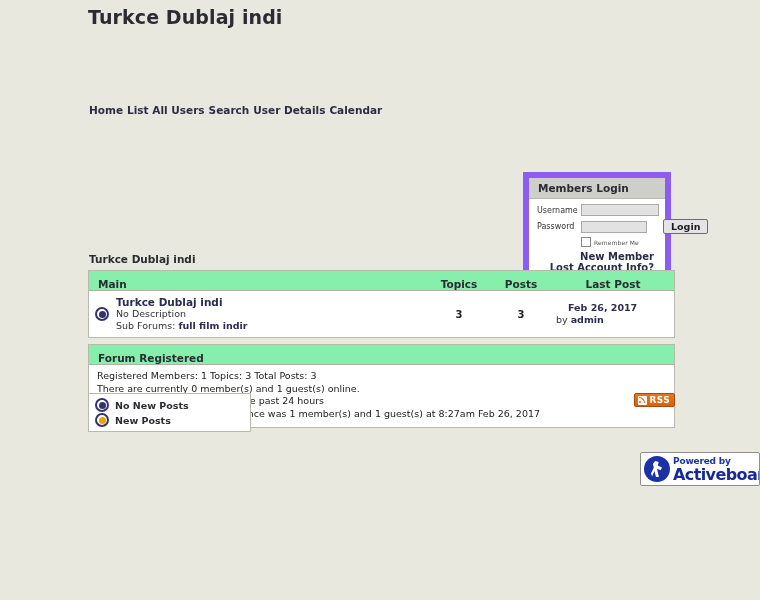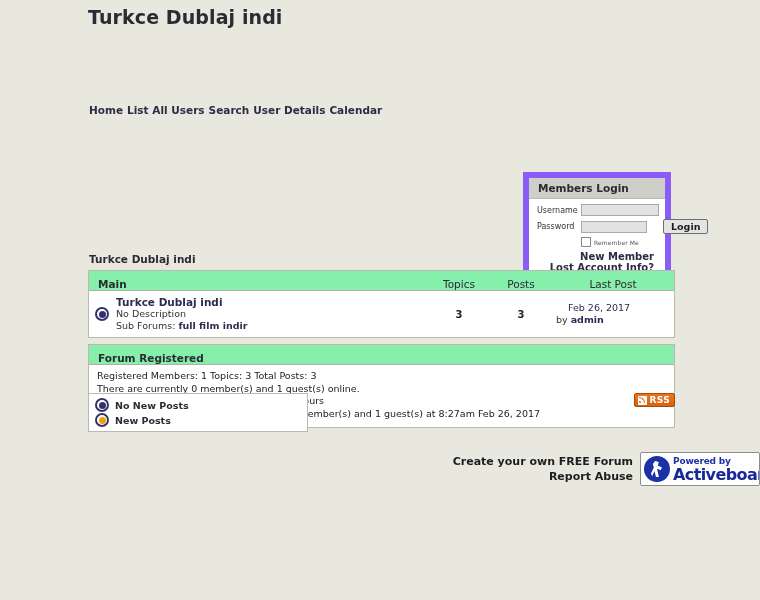--- a/index.html
+++ b/index.html
@@ -164,21 +164,21 @@
   }
   .panel-head .h-main {
     flex: 1 1 auto;
     font-size: 10.5px;
     font-weight: bold;
     color: #2b2b33;
     padding-left: 9px;
   }
   .panel-head .h-col {
     font-size: 10.5px;
-    font-weight: normal;
+    font-weight: bold;
     color: #2b2b33;
     text-align: center;
   }
   .h-topics { width: 62px; }
   .h-posts  { width: 62px; }
   .h-last   { width: 122px; }
 
   .forum-row {
     display: flex;
     align-items: center;
@@ -222,21 +222,21 @@
     color: #222;
   }
   .c-last {
     width: 122px;
     text-align: left;
     padding-left: 4px;
     box-sizing: border-box;
   }
   .c-last .lp-date {
     font-size: 9.5px;
-    font-weight: normal;
+    font-weight: bold;
     color: #2c2c52;
     line-height: 12px;
     padding-left: 12px;
   }
   .c-last .lp-by {
     font-size: 9.5px;
     color: #333;
     line-height: 12px;
   }
   .c-last .lp-by a {
@@ -286,21 +286,21 @@
     position: absolute;
     left: 88px;
     top: 393px;
     width: 587px;
     height: 31px;
   }
   #legend {
     position: absolute;
     left: 0;
     top: 0;
-    width: 220px;
+    width: 163px;
     background: #ffffff;
     border: 1px solid #b9b9ae;
     padding: 3px 0 3px 6px;
     box-sizing: border-box;
   }
   .legend-item {
     display: flex;
     align-items: center;
     line-height: 13px;
     margin: 1px 0;
@@ -523,24 +523,20 @@
       <span class="lg-label">New Posts</span>
     </div>
   </div>
   <div id="rss-button">
     <span class="rss-glyph"></span>
     <span class="rss-text">RSS</span>
   </div>
 </div>
 
 <div id="footer">
-  <div id="footer-links">
-    <a href="#">Create your own FREE Forum</a>
-    <a href="#">Report Abuse</a>
-  </div>
   <div id="ab-logo">
     <span class="ab-mark"></span>
     <span class="ab-text">
       <span class="ab-powered">Powered by</span>
       <div class="ab-name">Activeboard</div>
     </span>
   </div>
 </div>
 
 </body></html>

